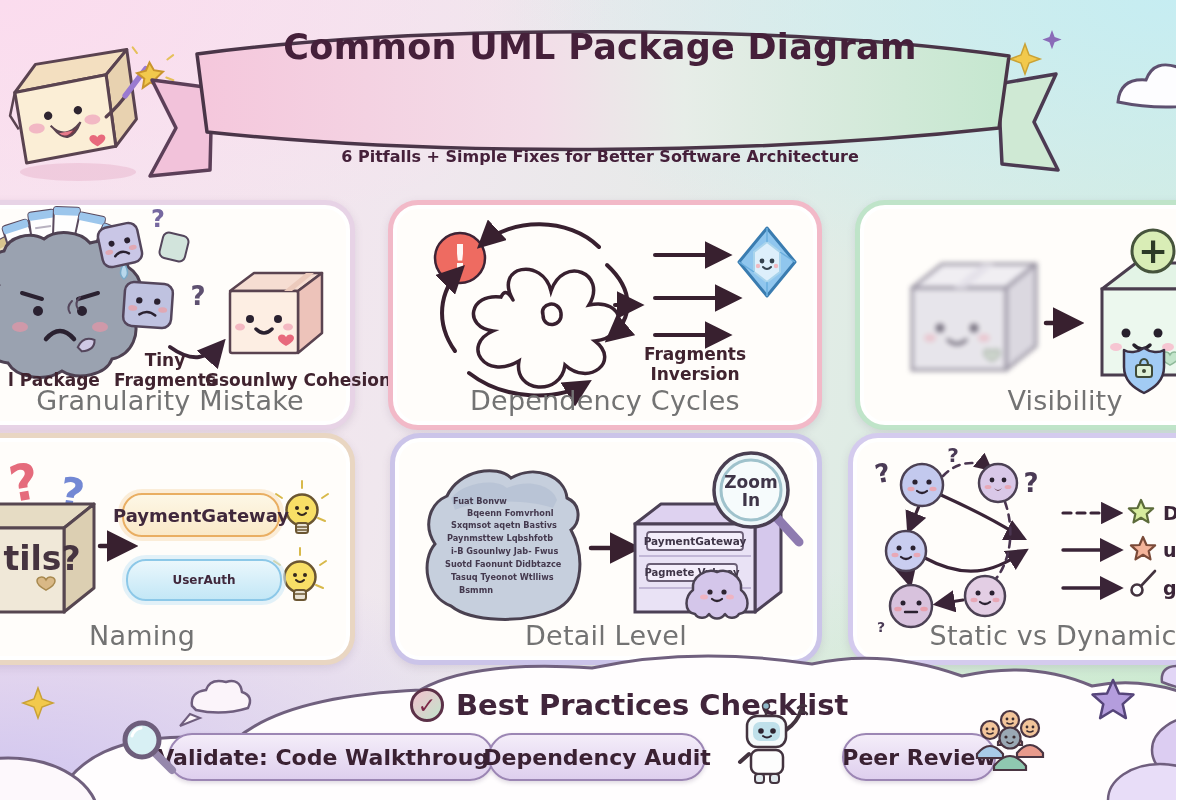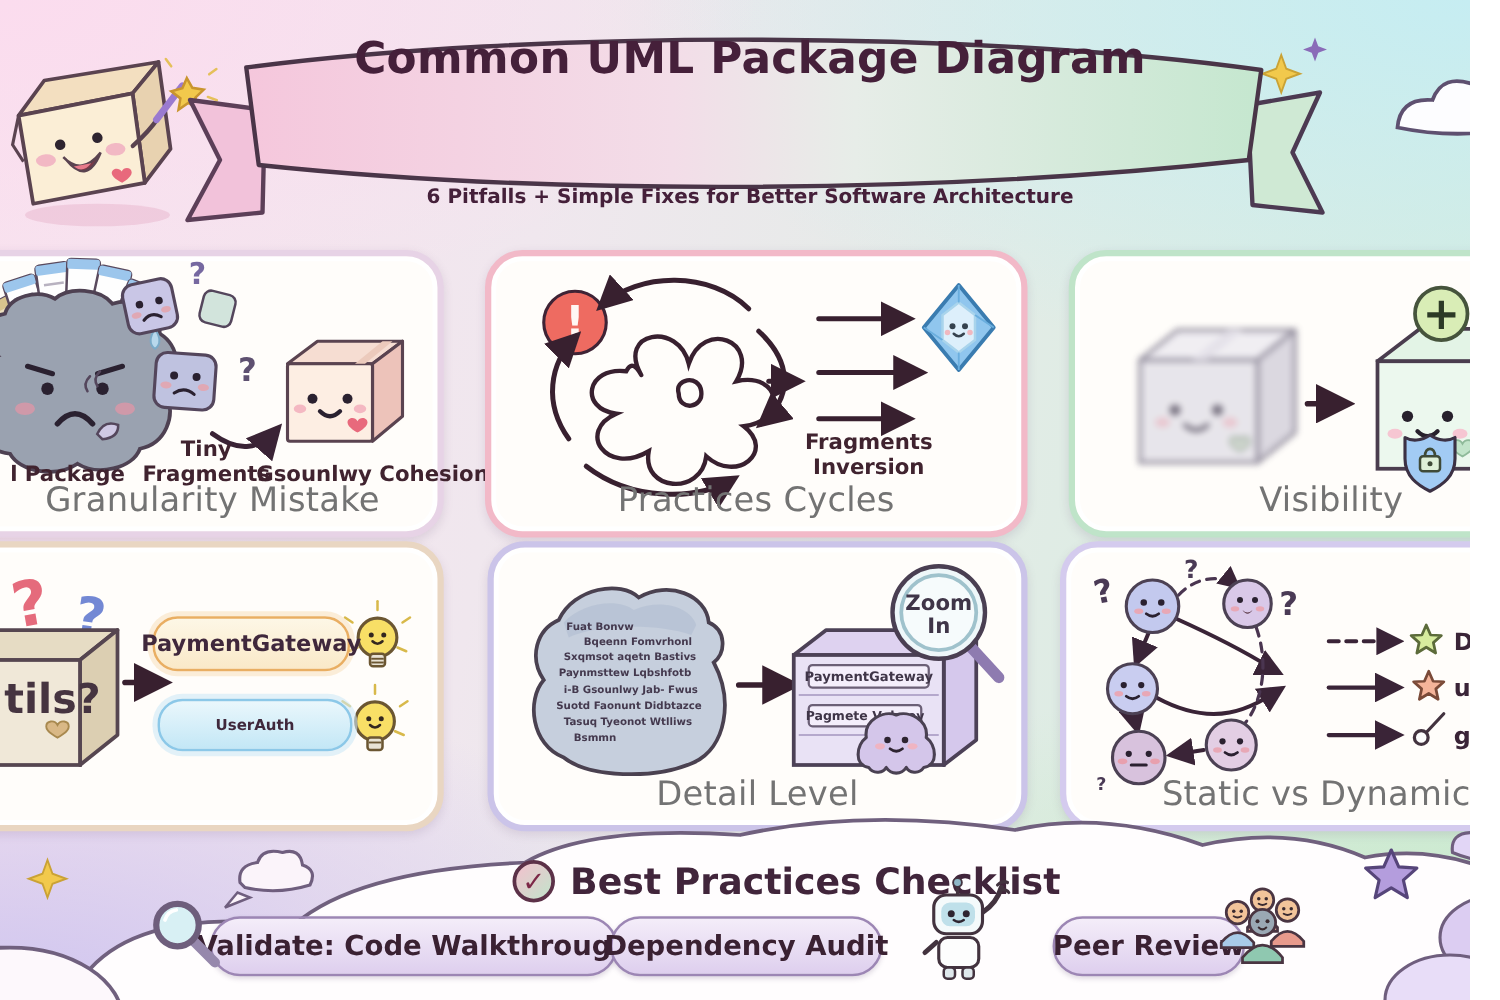--- a/index.html
+++ b/index.html
@@ -221,21 +221,21 @@
         <path d="M0,-34 L0,-20 M28,0 L13,-10 M0,34 L0,20 M-28,0 L-13,10" stroke="#6aaede" stroke-width="1.5"></path>
         <circle cx="-5" cy="-1" r="2.4" fill="#35424e"></circle>
           <circle cx="5" cy="-1" r="2.4" fill="#35424e"></circle>
         <path d="M-4,5 Q0,9 4,5" fill="none" stroke="#35424e" stroke-width="2" stroke-linecap="round"></path>
         <circle cx="-9" cy="4" r="2.2" fill="#f0b8c0"></circle>
           <circle cx="9" cy="4" r="2.2" fill="#f0b8c0"></circle>
       </g>
     </svg>
     <div class="lab" style="left:232px;top:140px;width:140px;">Fragments</div>
     <div class="lab" style="left:232px;top:160px;width:140px;">Inversion</div>
-    <div class="ctitle" style="left:62px;width:300px;">Practices Cycles</div>
+    <div class="ctitle" style="left:62px;width:300px;">Dependency Cycles</div>
   </section>
 
   <section class="card" style="left:855px;top:200px;width:390px;height:220px;border-color:#bfe4c9;">
     <svg class="art" viewBox="0 0 390 220">
       <defs>
           <marker id="m3" viewBox="0 0 10 10" refX="8" refY="5" markerWidth="7" markerHeight="7" orient="auto-start-reverse">
             <path d="M0,0 L10,5 L0,10 z" fill="#38202f"></path>
           </marker>
         </defs>
 
@@ -334,20 +334,21 @@
         <circle cx="0" cy="0" r="15.5" fill="#f8df66" stroke="#6b5632" stroke-width="2.5"></circle>
         <circle cx="-5" cy="-2" r="2" fill="#33271f"></circle>
           <circle cx="5" cy="-2" r="2" fill="#33271f"></circle>
         <path d="M-4,3 Q0,7 4,3" fill="none" stroke="#33271f" stroke-width="2" stroke-linecap="round"></path>
         <rect x="-6" y="13" width="12" height="10" rx="2.5" fill="#e8e2d4" stroke="#6b5632" stroke-width="2"></rect>
         <line x1="-5" y1="17" x2="5" y2="17" stroke="#6b5632" stroke-width="1.5"></line>
       </g>
     </svg>
     <div class="pillA" style="left:162px;top:55px;width:154px;height:40px;background:linear-gradient(180deg,#fdf7e6,#fae9c8);border:2.5px solid #e9ae62;box-shadow:0 0 0 4px rgba(248,224,187,.55);font-size:18px;">PaymentGateway</div>
     <div class="pillA" style="left:166px;top:121px;width:152px;height:38px;background:linear-gradient(180deg,#eaf7fc,#c3e7f6);border:2.5px solid #8cc8e8;box-shadow:0 0 0 4px rgba(207,234,247,.6);font-size:12px;">UserAuth</div>
+    <div class="ctitle" style="left:62px;width:240px;">Naming</div>
   </section>
 
   <section class="card" style="left:390px;top:433px;width:422px;height:222px;border-color:#cbc4e9;">
     <svg class="art" viewBox="0 0 422 222">
       <defs>
           <marker id="m5" viewBox="0 0 10 10" refX="8" refY="5" markerWidth="7" markerHeight="7" orient="auto-start-reverse">
             <path d="M0,0 L10,5 L0,10 z" fill="#38202f"></path>
           </marker>
         </defs>
 

